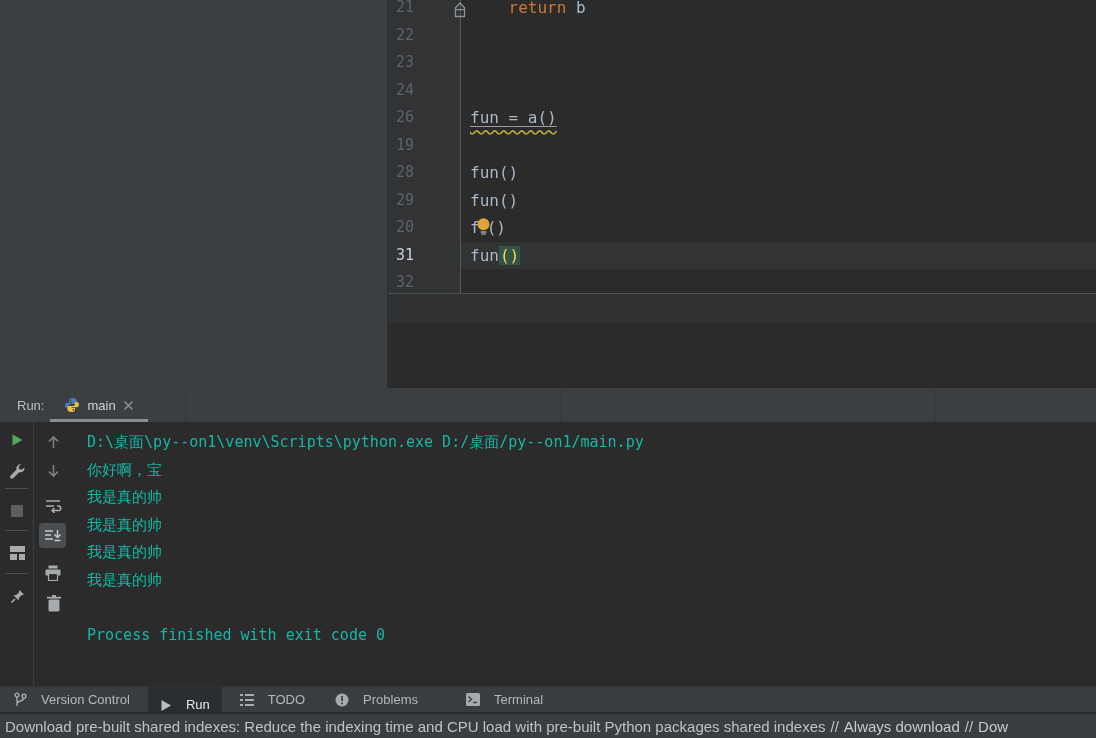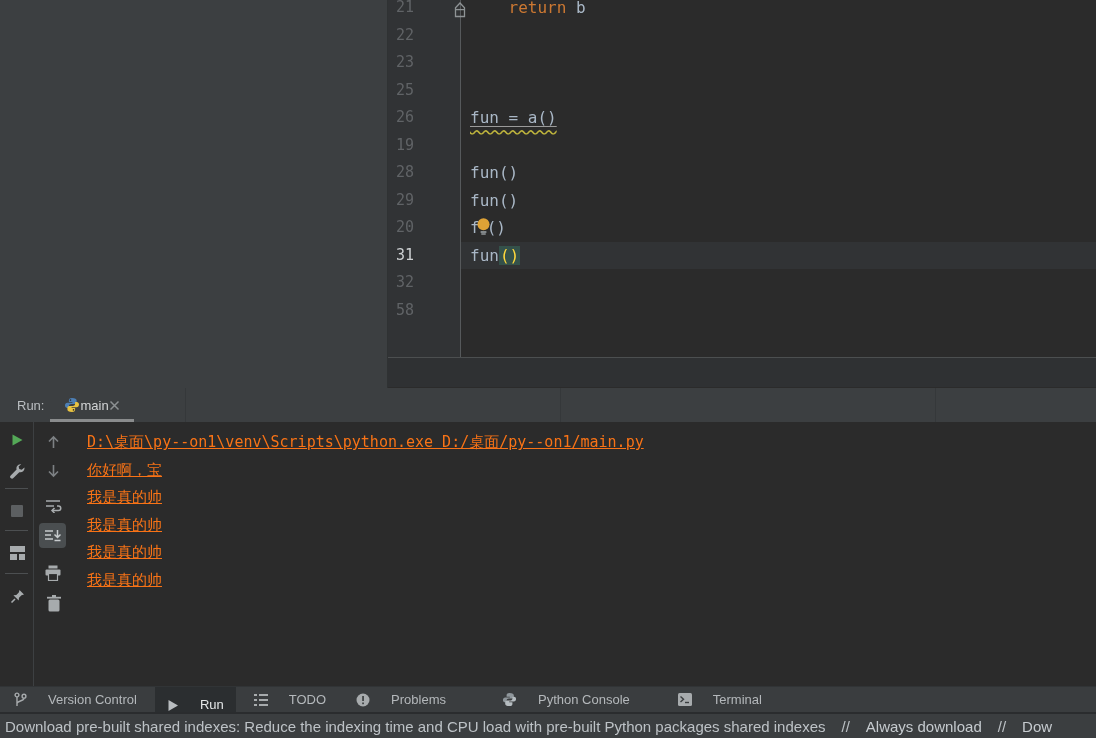--- a/index.html
+++ b/index.html
@@ -4,65 +4,65 @@
 <style>
   * { margin:0; padding:0; box-sizing:border-box; }
   body { background:#1e1e1e; font-family:"Liberation Sans", sans-serif; }
   .app { width:1096px; height:738px; position:relative; background:#2b2b2b; overflow:hidden;
          font-family:"Liberation Sans", sans-serif; }
 
   
   .top { display:flex; height:388px; }
   .left-panel { width:388px; background:#3c3f41; border-right:1px solid #2f3233; }
   .editor-zone { flex:1; display:flex; flex-direction:column; }
-  .editor { height:358px; position:relative; overflow:hidden; border-bottom:1px solid #4c4f50;
+  .editor { height:294px; position:relative; overflow:hidden; border-bottom:1px solid #4c4f50;
             background:linear-gradient(90deg,#313335 0,#313335 72px,#56595b 72px,#56595b 73px,#2b2b2b 73px); }
   .rows { margin-top:-6px; }
   .erow { display:flex; height:27.5px; font:16px "DejaVu Sans Mono", monospace; color:#a9b7c6; }
   .erow .ln { flex:0 0 73px; padding-left:8px; font-size:15px; line-height:27.5px; color:#606366; }
   .erow .codecell { flex:1; white-space:pre; line-height:27.5px; }
   .erow .codecell { padding-left:9px; }
   .erow.current .codecell { background:#313335; }
   .erow.current .ln { color:#cdd0d2; }
   .tok.kw { color:#cc7832; }
   .squiggle { text-decoration:underline wavy #bdb33c; text-underline-offset:6px; }
   .usol { text-decoration:underline solid #9a9a9a; text-underline-offset:3px; }
   .paren-hl { background:#34514a; color:#ffd93c; padding:0 1px; }
   .gutter-mark { position:absolute; left:64px; top:1px; z-index:2; }
   .bulb { display:inline-block; vertical-align:middle; margin:0 -3px -4px -3px; position:relative; top:-1px; }
   .band { height:29px; background:#2f3133; }
 
   
   .run-header { height:34px; background:#3c3f41; display:flex; align-items:center; position:relative;padding-left:7px; }
   .run-label { margin-left:10px; font-size:13px; color:#bbbfc2; }
-  .run-tab { margin-left:6px; height:100%; display:flex; align-items:center; gap:0; padding:0 14px; position:relative; cursor:default; }
+  .run-tab { margin-left:6px; height:100%; display:flex; align-items:center; gap:7px; padding:0 14px; position:relative; cursor:default; }
   .run-tab::after { content:""; position:absolute; left:0; right:0; bottom:0; height:3px; background:#8a8c8d; }
   .run-tab .title { font-size:13px; color:#d3d5d6; }
   .hdr-div { position:absolute; top:0; bottom:0; width:1px; background:#35383a; }
 
   
   .run-body { height:264px; background:#2b2b2b; display:flex; position:relative; }
   .tb { position:relative; flex:0 0 auto; }
   .tb1 { width:34px; border-right:1px solid #3d4042; }
   .tb2 { width:38px; }
   .tbi { position:absolute; display:flex; align-items:center; justify-content:center; width:22px; height:22px; }
   .tb-sep { position:absolute; left:5px; width:23px; height:1px; background:#4c4f51; }
   .sel-box { position:absolute; left:5px; width:27px; height:25px; background:#4a4e50; border-radius:4px; }
-  .console { flex:1; padding:7px 12px 0 15px; font:15px "DejaVu Sans Mono", monospace; color:#f97316;text-decoration:underline; }
+  .console { flex:1; padding:7px 12px 0 15px; font:15px "DejaVu Sans Mono", monospace; color:#14b8a6; }
   .cline { height:27.6px; line-height:27.6px; white-space:pre; }
 
   
   .tw-bar { height:26px; background:#3a3d3f; border-top:1px solid #313436; display:flex; align-items:stretch;
             font-size:13px; color:#b4b8bb; }
-  .tw-item { display:flex; align-items:center; gap:21px; padding:0 12px; cursor:default; }
+  .tw-item { display:flex; align-items:center; gap:14px; padding:0 12px; cursor:default; }
   .tw-item.active { background:#2b2e30; color:#e4e6e7; }
 
   
   .status { height:26px; background:#3b3e40; border-top:2px solid #2a2c2e; display:flex; align-items:center;
-            gap:16px; padding-left:5px; font-size:15px; color:#bdc2c6; white-space:nowrap; overflow:hidden; }
+            gap:5px; padding-left:5px; font-size:15px; color:#bdc2c6; white-space:nowrap; overflow:hidden; }
   .status .lnk { color:#c6cbcf; }
 </style>
 </head>
 <body>
 
 <div class="app">
 
   <div class="top">
     <div class="left-panel"></div>
 
@@ -83,21 +83,21 @@
           </div>
           <div class="erow">
             <span class="ln">22</span>
             <span class="codecell"></span>
           </div>
           <div class="erow">
             <span class="ln">23</span>
             <span class="codecell"></span>
           </div>
           <div class="erow">
-            <span class="ln">25</span>
+            <span class="ln">24</span>
             <span class="codecell"></span>
           </div>
           <div class="erow">
             <span class="ln">26</span>
             <span class="codecell"><span class="tok squiggle"><span class="tok usol">fun = a()</span></span></span>
           </div>
           <div class="erow">
             <span class="ln">19</span>
             <span class="codecell"></span>
           </div>
@@ -237,20 +237,21 @@
     </div>
 
     <div class="console">
       <div class="cline">D:\桌面\py--on1\venv\Scripts\python.exe D:/桌面/py--on1/main.py</div>
       <div class="cline">你好啊，宝</div>
       <div class="cline">我是真的帅</div>
       <div class="cline">我是真的帅</div>
       <div class="cline">我是真的帅</div>
       <div class="cline">我是真的帅</div>
       <div class="cline"></div>
+      <div class="cline">Process finished with exit code 0</div>
     </div>
   </div>
 
   <div class="tw-bar">
     <div class="tw-item" style="margin-left:2px;">
       <span style="display:flex;">
         <svg width="13" height="15" viewBox="0 0 13 15">
             <circle cx="3" cy="3" r="1.9" fill="none" stroke="#a7abad" stroke-width="1.4"></circle>
             <circle cx="10" cy="4.2" r="1.9" fill="none" stroke="#a7abad" stroke-width="1.4"></circle>
             <path d="M3 5 V14 M10 6.2 C10 9.5 3 8.5 3 11.5" stroke="#a7abad" stroke-width="1.4" fill="none"></path>
@@ -284,29 +285,20 @@
     <div class="tw-item" style="margin-left:6px;">
       <span style="display:flex;">
         <svg width="14" height="14" viewBox="0 0 14 14">
             <circle cx="7" cy="7" r="6.5" fill="#a7abad"></circle>
             <rect x="6.2" y="3" width="1.7" height="5" fill="#3a3d3f"></rect>
             <rect x="6.2" y="9.5" width="1.7" height="1.7" fill="#3a3d3f"></rect>
           </svg>
       </span>
       <span>Problems</span>
     </div>
-    <div class="tw-item" style="margin-left:32px;">
-      <span style="display:flex;">
-        <svg width="15" height="15" viewBox="0 0 16 16">
-            <path d="M8 1 C5.4 1 4.9 2.2 4.9 3.5 V5.1 H8.4 V5.8 H3.4 C2 5.8 1 6.9 1 8.5 C1 10.1 2 11 3.3 11 H4.9 V9.2 C4.9 7.8 6 7 7.4 7 H10.6 C11.8 7 12.6 6.1 12.6 4.9 V3.5 C12.6 2 11.3 1 8 1 Z" fill="#8f979c"></path>
-            <path d="M8 15 C10.6 15 11.1 13.8 11.1 12.5 V10.9 H7.6 V10.2 H12.6 C14 10.2 15 9.1 15 7.5 C15 5.9 14 5 12.7 5 H11.1 V6.8 C11.1 8.2 10 9 8.6 9 H5.4 C4.2 9 3.4 9.9 3.4 11.1 V12.5 C3.4 14 4.7 15 8 15 Z" fill="#b5bcc0"></path>
-          </svg>
-      </span>
-      <span>Python Console</span>
-    </div>
     <div class="tw-item" style="margin-left:24px;justify-content:flex-end;">
       <span style="display:flex;">
         <svg width="14" height="13" viewBox="0 0 14 13">
             <rect x="0" y="0" width="14" height="13" rx="1.5" fill="#a7abad"></rect>
             <path d="M2.5 3.5 L5.5 6.2 L2.5 8.9" stroke="#3a3d3f" stroke-width="1.4" fill="none"></path>
             <path d="M7 9.5 H11" stroke="#3a3d3f" stroke-width="1.4"></path>
           </svg>
       </span>
       <span>Terminal</span>
     </div>

